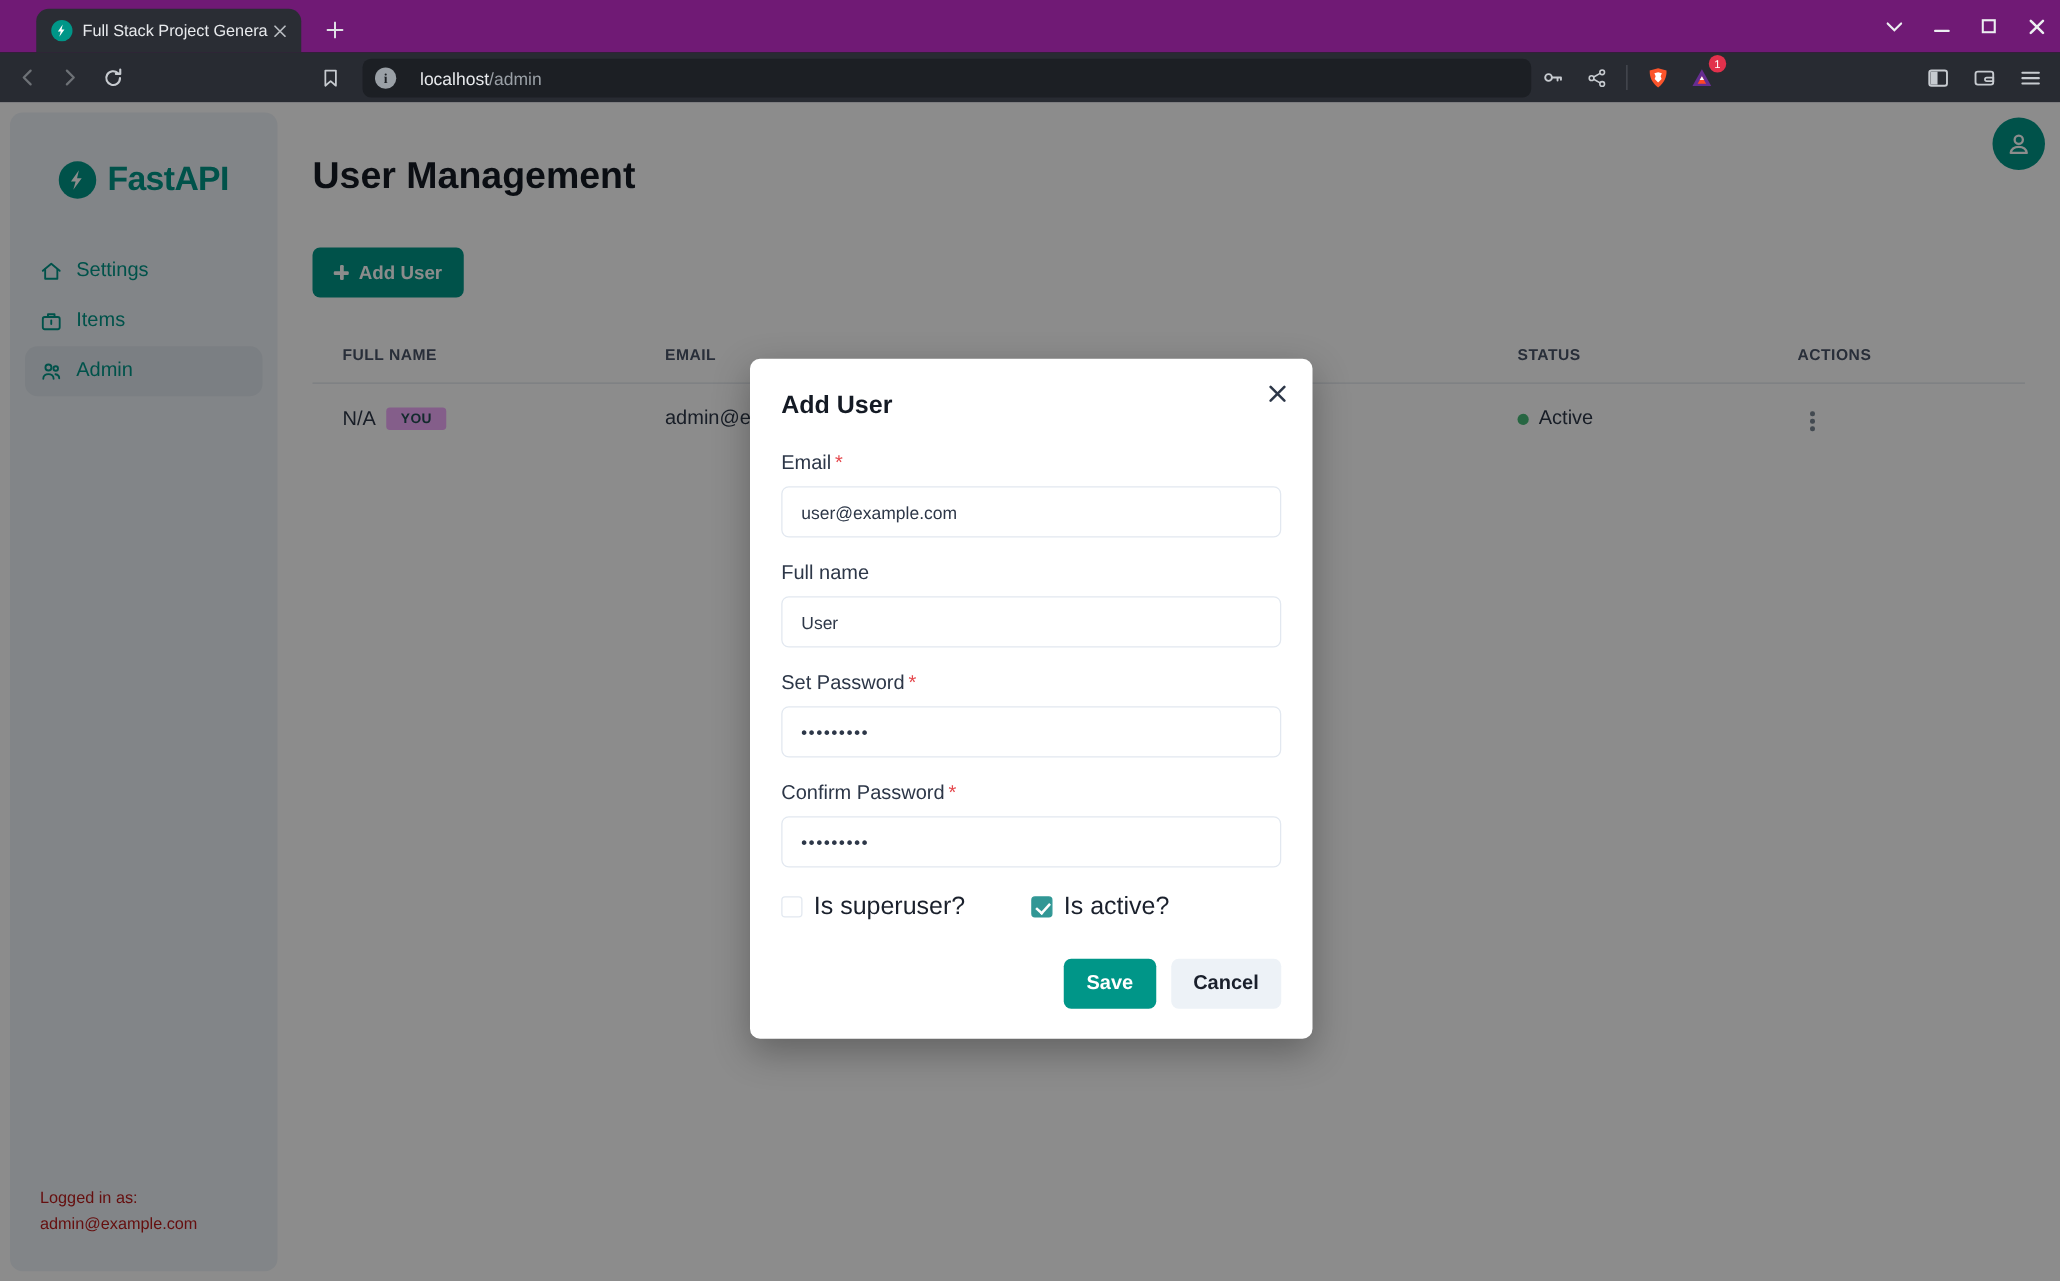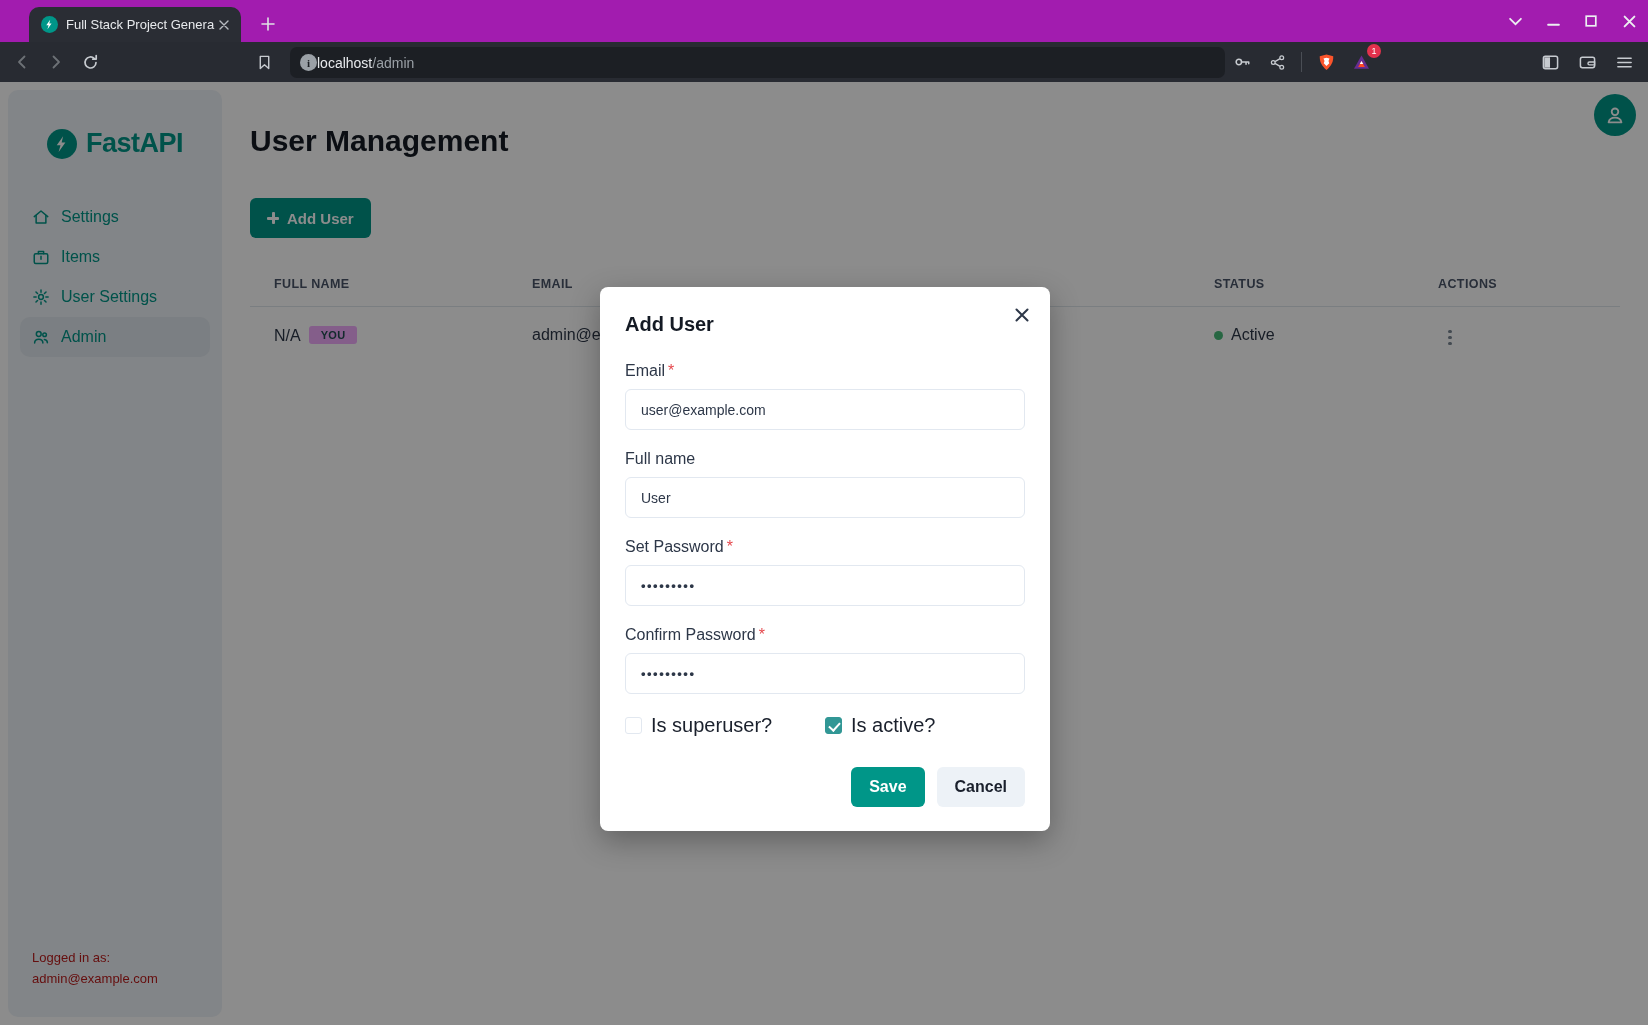--- a/index.html
+++ b/index.html
@@ -1,35 +1,35 @@
 <!DOCTYPE html>
 <html><head>
 <meta charset="utf-8">
 <style>
   * { margin:0; padding:0; box-sizing:border-box; }
   html,body { width:1648px; height:1025px; overflow:hidden; font-family:"Liberation Sans", sans-serif; background:#0d0f13; }
 
   
-  .titlebar { position:relative; height:42px; background:#a21caf; }
+  .titlebar { position:relative; height:42px; background:#701a75; }
   .tab { position:absolute; left:29px; top:7px; width:212px; height:35px; background:#2a2d34; border-radius:10px 10px 0 0; display:flex; align-items:center; padding:0 8px 0 12px; }
   .tab-favicon { width:17px; height:17px; border-radius:50%; background:#009688; display:flex; align-items:center; justify-content:center; flex:0 0 auto; }
   .tab-title { color:#e8eaed; font-size:13px; margin-left:8px; white-space:nowrap; overflow:hidden; width:150px; }
   .tab-close { margin-left:auto; color:#b8bcc1; width:18px; height:18px; display:flex; align-items:center; justify-content:center; border-radius:4px; cursor:pointer; }
   .newtab-btn { position:absolute; left:255px; top:11px; width:26px; height:26px; color:#dfe1e5; display:flex; align-items:center; justify-content:center; border-radius:6px; }
   .win-controls { position:absolute; right:8px; top:0; height:42px; display:flex; align-items:center; gap:16px; color:#eceff1; }
   .win-btn { width:22px; height:22px; display:flex; align-items:center; justify-content:center; }
 
   .toolbar { position:relative; height:40px; background:#282b32; display:flex; align-items:center; }
   .nav-ic { width:28px; height:28px; display:flex; align-items:center; justify-content:center; border-radius:6px; color:#c7cbd0; flex:0 0 auto; }
   .nav-ic.dim { color:#6d7176; }
   .tb-left { display:flex; align-items:center; gap:6px; margin-left:8px; }
   .bookmark-ic { position:absolute; left:250px; top:6px; }
   .urlbar { position:absolute; left:290px; top:5px; width:935px; height:31px; background:#1c1f24; border-radius:7px; display:flex; align-items:center; padding:0 10px; }
   .info-ic { width:17px; height:17px; border-radius:50%; background:#9aa0a6; color:#1c1f24; font-size:11px; font-weight:bold; display:flex; align-items:center; justify-content:center; font-family:"Liberation Serif", serif; }
-  .url-text { margin-left:0; font-size:14px; color:#e8eaed; }
+  .url-text { margin-left:19px; font-size:14px; color:#e8eaed; }
   .url-text .path { color:#9aa0a6; }
   .tb-ext { position:absolute; left:1228px; top:6px; display:flex; align-items:center; gap:7px; }
   .tb-divider { width:1px; height:20px; background:#4a4e55; margin:0 3px; }
   .badge-1 { position:absolute; top:-4px; right:-6px; min-width:14px; height:14px; background:#e2314c; border-radius:7px; color:#fff; font-size:9px; display:flex; align-items:center; justify-content:center; padding:0 3px; }
   .tb-right { position:absolute; right:10px; top:6px; display:flex; align-items:center; gap:9px; }
 
   
   .viewport { position:relative; height:943px; background:#ffffff; overflow:hidden; }
 
   .sidebar { position:absolute; left:8px; top:8px; bottom:8px; width:214px; background:#edf2f7; border-radius:10px; }
@@ -228,27 +228,20 @@
           </svg>
         <span>Settings</span>
       </div>
       <div class="nav-item">
         <svg width="18" height="18" viewBox="0 0 24 24" fill="none" stroke="currentColor" stroke-width="2" stroke-linecap="round" stroke-linejoin="round">
             <rect x="3" y="7.5" width="18" height="13" rx="2"></rect>
             <path d="M8.5 7.5v-3h7v3M12 11v4"></path>
           </svg>
         <span>Items</span>
       </div>
-      <div class="nav-item">
-        <svg width="18" height="18" viewBox="0 0 24 24" fill="none" stroke="currentColor" stroke-width="2" stroke-linecap="round">
-            <circle cx="12" cy="12" r="3.2"></circle>
-            <path d="M12 2.5v3M12 18.5v3M2.5 12h3M18.5 12h3M5.3 5.3l2.1 2.1M16.6 16.6l2.1 2.1M18.7 5.3l-2.1 2.1M7.4 16.6l-2.1 2.1"></path>
-          </svg>
-        <span>User Settings</span>
-      </div>
       <div class="nav-item active">
         <svg width="18" height="18" viewBox="0 0 24 24" fill="none" stroke="currentColor" stroke-width="2" stroke-linecap="round" stroke-linejoin="round">
             <circle cx="9" cy="8" r="3.2"></circle>
             <path d="M3.5 20c0-3.1 2.5-5 5.5-5s5.5 1.9 5.5 5"></path>
             <circle cx="16.8" cy="9" r="2.4"></circle>
             <path d="M16.5 15.2c2.3.4 4 2.1 4 4.3"></path>
           </svg>
         <span>Admin</span>
       </div>
     </div>

